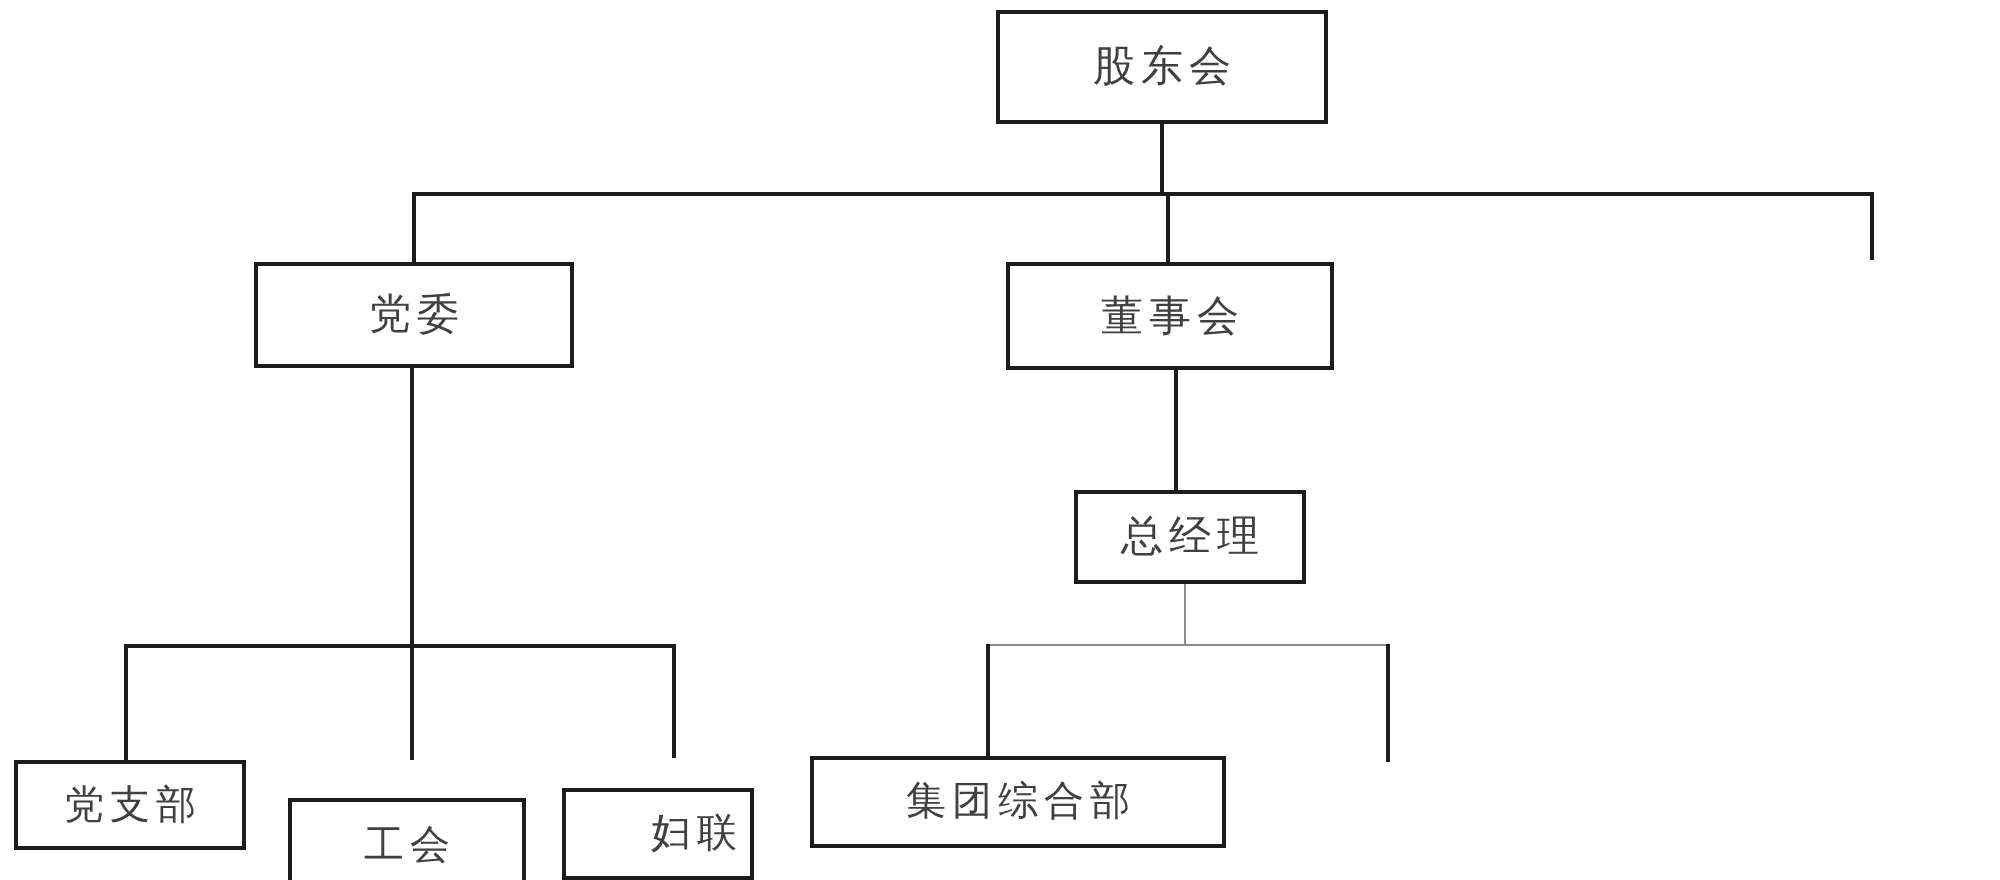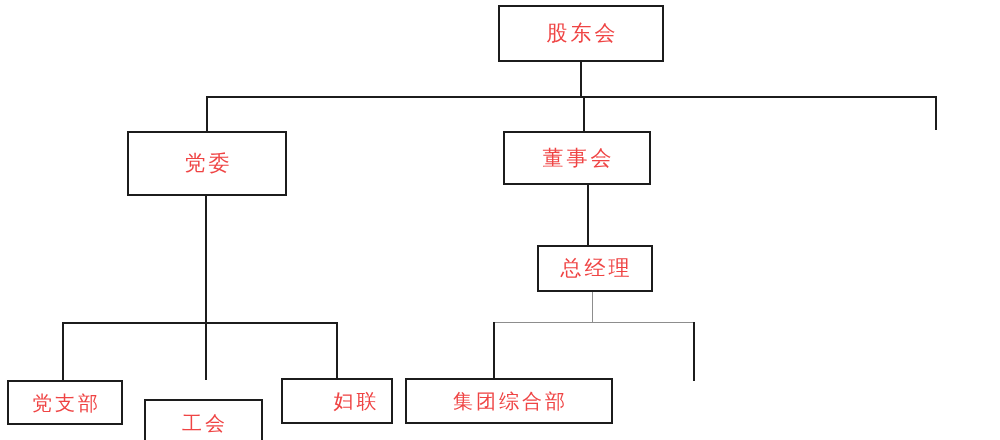--- a/index.html
+++ b/index.html
@@ -20,21 +20,21 @@
     box-sizing: border-box;
     border: 2px solid #1c1c1c;
     background: #ffffff;
     display: flex;
     align-items: center;
     justify-content: center;
     z-index: 2;
   }
   .node-label {
     font-size: 21px;
-    color: #ef4444;
+    color: #404040;
     letter-spacing: 3px;
     margin-right: -3px; 
     white-space: nowrap;
     line-height: 1;
   }
   .node.small .node-label {
     font-size: 20px;
   }
   .line {
     position: absolute;
@@ -70,42 +70,42 @@
 
   <div class="line v light" style="left:592px; top:292px; height:31px;"></div>
   <div class="line h light" style="left:494px; top:322px; width:201px;"></div>
   <div class="line v" style="left:493px; top:322px; height:57px;"></div>
   <div class="line v" style="left:693px; top:322px; height:59px;"></div>
 
   <div class="node" style="left:498px; top:5px;   width:166px; height:57px;">
     <span class="node-label">股东会</span>
   </div>
 
-  <div class="node" style="left:127px; top:131px; width:160px; height:65px;">
+  <div class="node" style="left:127px; top:131px; width:160px; height:53px;">
     <span class="node-label">党委</span>
   </div>
 
-  <div class="node" style="left:503px; top:131px; width:148px; height:54px;">
+  <div class="node" style="left:503px; top:131px; width:164px; height:54px;">
     <span class="node-label">董事会</span>
   </div>
 
 
   <div class="node" style="left:537px; top:245px; width:116px; height:47px;font-family:Liberation Serif, serif;">
     <span class="node-label">总经理</span>
   </div>
 
   <div class="node small" style="left:7px;   top:380px; width:116px; height:45px;">
     <span class="node-label">党支部</span>
   </div>
 
   <div class="node small" style="left:144px; top:399px; width:119px; height:48px;">
     <span class="node-label">工会</span>
   </div>
 
-  <div class="node small" style="left:281px; top:378px; width:112px; height:46px;padding-left:36px;">
+  <div class="node small" style="left:281px; top:394px; width:96px; height:46px;padding-left:36px;">
     <span class="node-label">妇联</span>
   </div>
 
   <div class="node small" style="left:405px; top:378px; width:208px; height:46px;">
     <span class="node-label">集团综合部</span>
   </div>
 
 
 </div>
 

